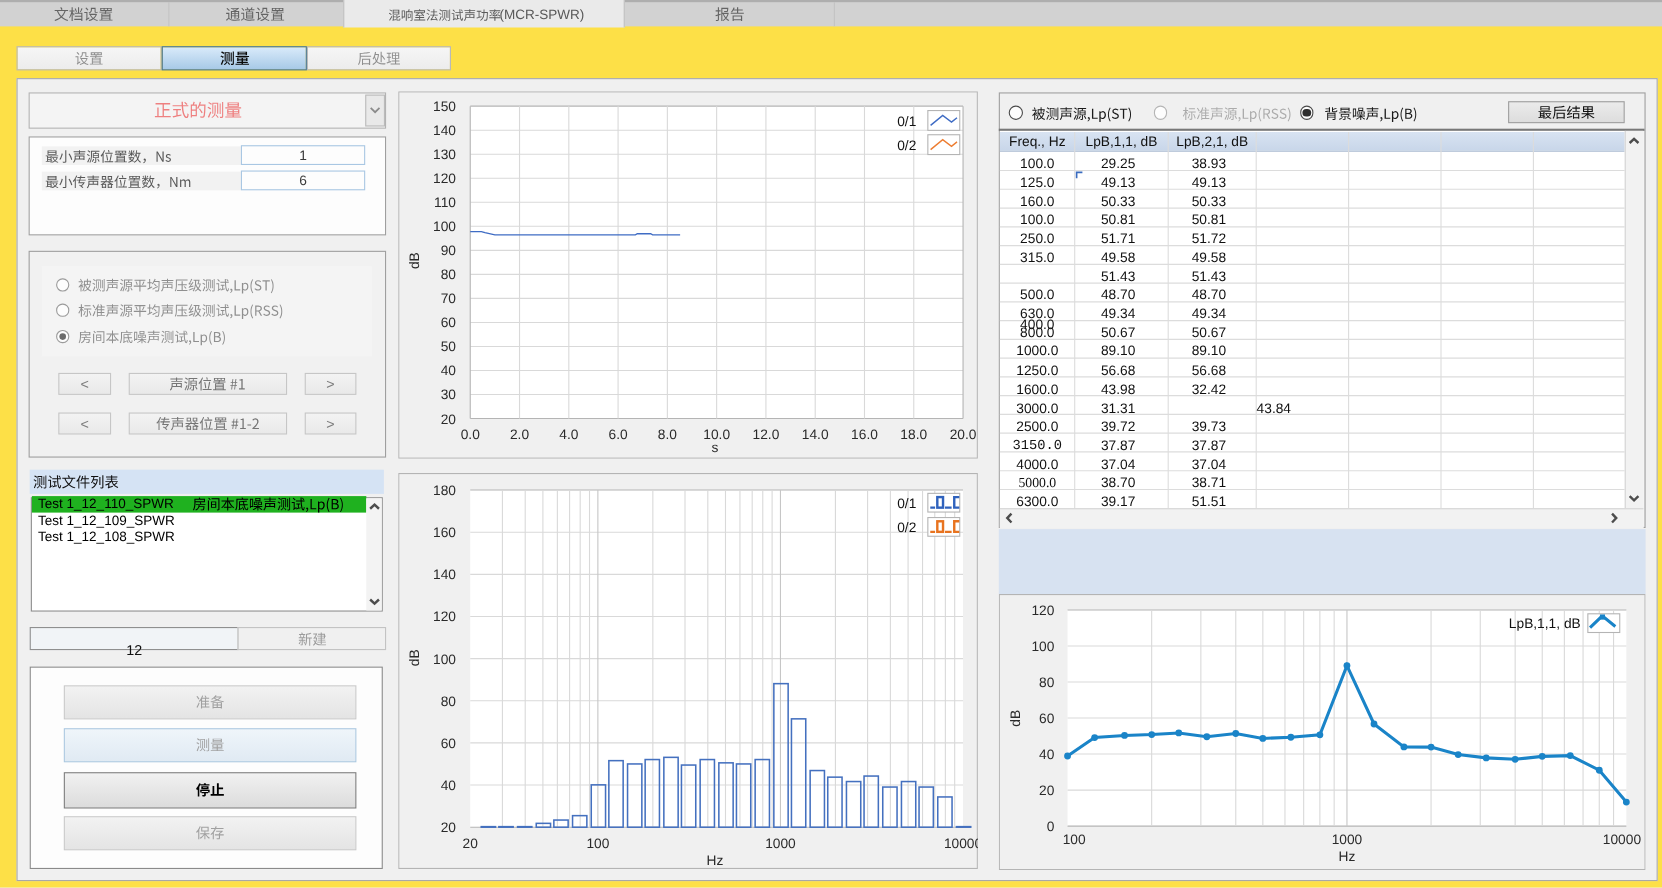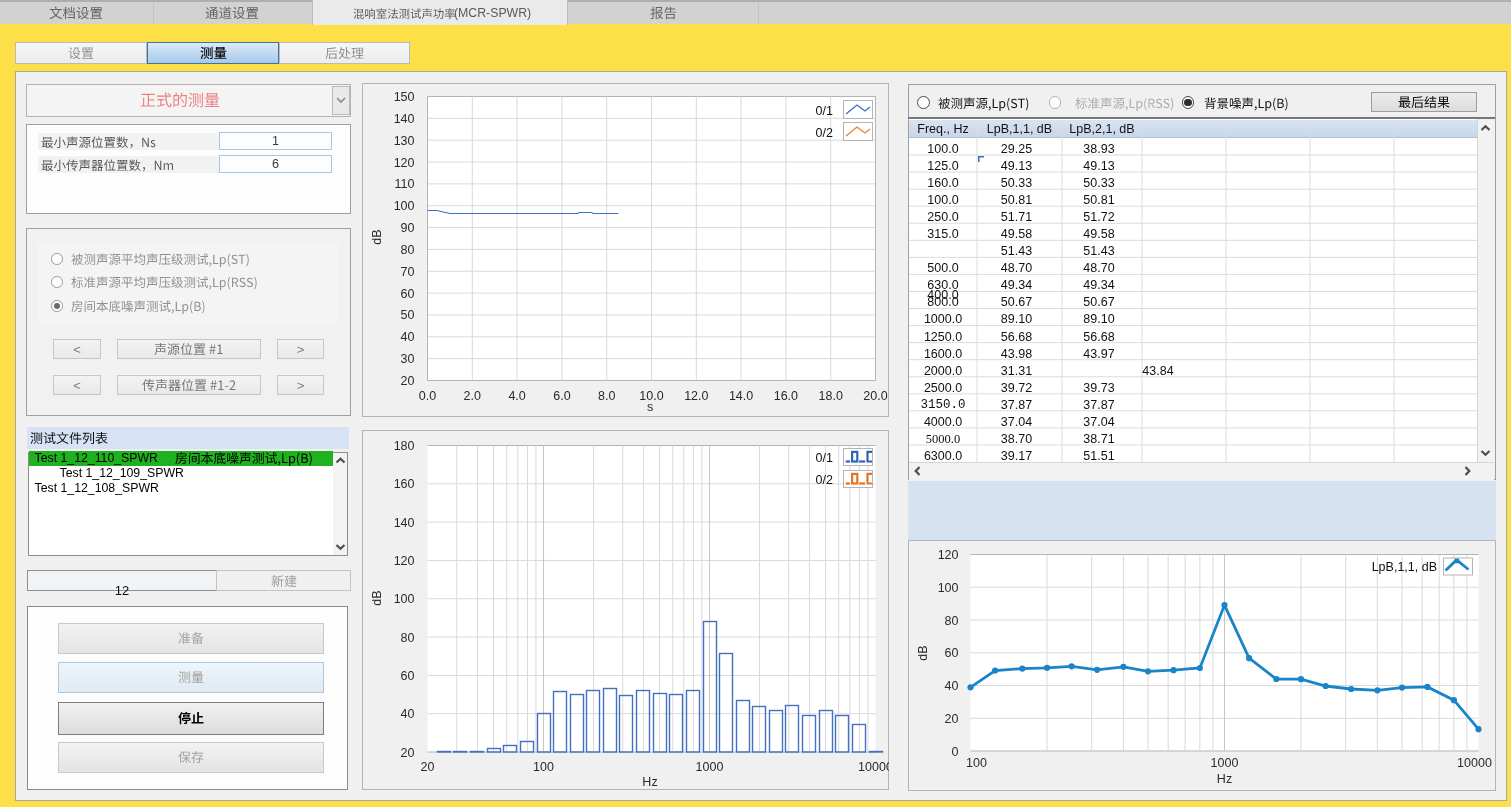--- a/index.html
+++ b/index.html
@@ -91,21 +91,21 @@
 <div class="b" style="left:27px;top:427px;width:322px;height:22px;background:#d5e3f4;"></div>
 <svg style="position:absolute;left:30.0px;top:443.0px;overflow:visible" width="1" height="1">
       <path d="M6.3 -1.2 6.9 -1.6Q7.3 -1.3 7.6 -0.9Q8 -0.5 8.3 -0.1Q8.6 0.2 8.7 0.5L8.1 0.9Q7.9 0.7 7.6 0.3Q7.3 -0.1 7 -0.5Q6.7 -0.9 6.3 -1.2ZM4.1 -10.2H8.4V-2H7.6V-9.4H4.8V-2H4.1ZM11.3 -10.8H12.1V-0.1Q12.1 0.3 12 0.5Q11.9 0.7 11.6 0.8Q11.4 0.9 10.9 1Q10.5 1 9.8 1Q9.8 0.8 9.7 0.6Q9.6 0.4 9.5 0.2Q10 0.2 10.5 0.2Q10.9 0.2 11 0.2Q11.3 0.2 11.3 -0.1ZM9.5 -9.8H10.3V-2H9.5ZM5.8 -8.5H6.6V-3.9Q6.6 -3.2 6.5 -2.5Q6.4 -1.9 6.1 -1.2Q5.8 -0.6 5.3 0Q4.7 0.6 3.8 1Q3.8 0.9 3.7 0.8Q3.6 0.7 3.5 0.6Q3.4 0.5 3.4 0.4Q4.2 0 4.7 -0.5Q5.1 -1 5.4 -1.6Q5.6 -2.1 5.7 -2.7Q5.8 -3.3 5.8 -3.9ZM1.1 -10.1 1.6 -10.8Q2 -10.6 2.4 -10.4Q2.8 -10.1 3.2 -9.9Q3.5 -9.6 3.8 -9.4L3.2 -8.6Q2.9 -8.9 2.6 -9.1Q2.2 -9.4 1.8 -9.6Q1.4 -9.9 1.1 -10.1ZM0.5 -6.6 1.1 -7.3Q1.4 -7.1 1.8 -6.9Q2.2 -6.6 2.6 -6.4Q3 -6.2 3.2 -6L2.6 -5.2Q2.4 -5.4 2 -5.6Q1.7 -5.9 1.3 -6.1Q0.9 -6.4 0.5 -6.6ZM0.8 0.4Q1 -0.2 1.3 -0.8Q1.6 -1.5 1.9 -2.3Q2.3 -3.1 2.5 -3.8L3.3 -3.3Q3.1 -2.6 2.8 -1.9Q2.5 -1.1 2.2 -0.4Q1.9 0.3 1.6 0.9Z M14.6 -10.1 15.2 -10.7Q15.5 -10.4 15.9 -10.1Q16.3 -9.7 16.6 -9.4Q16.9 -9.1 17.1 -8.8L16.4 -8.1Q16.2 -8.4 15.9 -8.7Q15.6 -9.1 15.3 -9.4Q14.9 -9.8 14.6 -10.1ZM15.3 0.7 15.2 -0.2 15.5 -0.6 17.8 -2.1Q17.9 -1.9 17.9 -1.7Q18 -1.4 18.1 -1.3Q17.3 -0.7 16.7 -0.4Q16.2 0 16 0.2Q15.7 0.4 15.5 0.5Q15.4 0.6 15.3 0.7ZM13.7 -6.8H16V-5.9H13.7ZM17.5 -8.2H25.5V-7.3H17.5ZM17.9 -5.4H21.4V-4.5H17.9ZM19.3 -4.9H20.2V-0.9L19.3 -0.8ZM17.7 -0.8Q18.4 -1 19.5 -1.3Q20.6 -1.6 21.7 -1.9L21.8 -1Q20.8 -0.7 19.8 -0.4Q18.8 -0.1 18 0.1ZM23.1 -10.3 23.8 -10.8Q24.2 -10.3 24.6 -9.8Q25 -9.3 25.2 -8.9L24.5 -8.5Q24.3 -8.9 23.9 -9.4Q23.5 -9.9 23.1 -10.3ZM21.7 -10.9H22.7Q22.7 -9.1 22.8 -7.6Q22.9 -6 23 -4.7Q23.1 -3.4 23.3 -2.4Q23.5 -1.4 23.8 -0.8Q24 -0.3 24.3 -0.3Q24.5 -0.3 24.6 -0.8Q24.7 -1.3 24.8 -2.3Q24.9 -2.2 25 -2.1Q25.2 -2 25.3 -1.9Q25.5 -1.8 25.6 -1.7Q25.5 -0.9 25.3 -0.4Q25.2 0.2 25 0.5Q24.9 0.8 24.7 0.9Q24.5 1 24.3 1Q23.7 1 23.3 0.4Q22.9 -0.2 22.6 -1.2Q22.3 -2.3 22.1 -3.8Q21.9 -5.2 21.9 -7Q21.8 -8.8 21.7 -10.9ZM15.3 0.7Q15.3 0.6 15.2 0.4Q15.1 0.3 15 0.1Q14.9 -0.1 14.8 -0.1Q15 -0.3 15.2 -0.5Q15.5 -0.8 15.5 -1.2V-6.8H16.4V-0.4Q16.4 -0.4 16.3 -0.3Q16.2 -0.2 16 -0.1Q15.8 0 15.7 0.2Q15.5 0.3 15.4 0.4Q15.3 0.6 15.3 0.7Z M35.4 -8.2 36.4 -7.9Q35.6 -5.5 34.3 -3.8Q33 -2.1 31.2 -0.9Q29.4 0.2 27.1 1Q27 0.9 26.9 0.7Q26.8 0.5 26.7 0.4Q26.6 0.2 26.5 0.1Q28.8 -0.6 30.5 -1.7Q32.3 -2.8 33.5 -4.4Q34.7 -6 35.4 -8.2ZM29.5 -8.1Q30.3 -6.1 31.5 -4.5Q32.8 -2.8 34.5 -1.7Q36.3 -0.5 38.6 0.1Q38.5 0.2 38.3 0.3Q38.2 0.5 38.1 0.6Q38 0.8 37.9 0.9Q35.6 0.3 33.8 -0.9Q32 -2.1 30.7 -3.9Q29.4 -5.7 28.6 -7.8ZM26.6 -8.6H38.4V-7.7H26.6ZM31.5 -10.7 32.5 -11Q32.8 -10.5 33.1 -10Q33.4 -9.4 33.5 -9L32.5 -8.7Q32.3 -9.1 32.1 -9.6Q31.8 -10.2 31.5 -10.7Z M46.9 -10.8H47.8V1H46.9ZM44.6 -10.3 45.6 -10.1Q45.4 -9.2 45.1 -8.3Q44.9 -7.4 44.5 -6.7Q44.2 -5.9 43.8 -5.3Q43.8 -5.4 43.6 -5.5Q43.5 -5.6 43.3 -5.7Q43.1 -5.8 43 -5.8Q43.4 -6.3 43.7 -7.1Q44 -7.8 44.2 -8.6Q44.5 -9.4 44.6 -10.3ZM44.7 -8.3H50.8V-7.3H44.5ZM43.1 -4.4H51.4V-3.5H43.1ZM42.5 -10.9 43.4 -10.6Q43 -9.5 42.5 -8.4Q41.9 -7.3 41.3 -6.4Q40.7 -5.5 40 -4.7Q39.9 -4.8 39.8 -5Q39.7 -5.2 39.6 -5.4Q39.5 -5.6 39.4 -5.7Q40 -6.3 40.6 -7.1Q41.2 -8 41.6 -8.9Q42.1 -9.9 42.5 -10.9ZM41.2 -7.5 42.1 -8.4 42.1 -8.4V1H41.2Z M52.8 -10.2H59.4V-9.3H52.8ZM55 -9.8 56 -9.7Q55.7 -8.5 55.3 -7.4Q55 -6.2 54.5 -5.3Q54 -4.3 53.4 -3.6Q53.4 -3.7 53.2 -3.8Q53.1 -3.9 52.9 -4Q52.8 -4.2 52.7 -4.2Q53.3 -4.9 53.7 -5.8Q54.1 -6.7 54.5 -7.7Q54.8 -8.7 55 -9.8ZM55 -7.3H58.3V-6.4H54.7ZM58.1 -7.3H58.3L58.4 -7.4L59 -7.2Q58.7 -4.9 58 -3.3Q57.2 -1.7 56.1 -0.6Q55 0.5 53.6 1.1Q53.5 1 53.4 0.8Q53.4 0.7 53.2 0.5Q53.1 0.4 53 0.3Q54.3 -0.2 55.3 -1.2Q56.4 -2.2 57.1 -3.7Q57.8 -5.2 58.1 -7.1ZM54.4 -3.9 54.9 -4.6Q55.3 -4.4 55.7 -4.1Q56.1 -3.8 56.5 -3.5Q56.9 -3.2 57.1 -3L56.5 -2.2Q56.3 -2.4 55.9 -2.7Q55.6 -3 55.1 -3.3Q54.7 -3.7 54.4 -3.9ZM60.3 -9.4H61.3V-2.1H60.3ZM63 -10.9H64V-0.2Q64 0.2 63.9 0.5Q63.8 0.7 63.5 0.8Q63.2 0.9 62.7 1Q62.2 1 61.5 1Q61.4 0.8 61.3 0.5Q61.2 0.2 61.1 0Q61.7 0.1 62.1 0.1Q62.6 0.1 62.7 0.1Q62.9 0.1 63 -0Q63 -0.1 63 -0.2Z M66.4 -9.8H76.7V-8.9H66.4ZM67 -7.8H76.2V-7H67ZM65.8 -5.8H77.1V-5H65.8ZM71 -10.9H72V-5.2H71ZM70.8 -5.6 71.6 -5.2Q71.1 -4.7 70.5 -4.1Q69.8 -3.6 69.1 -3.1Q68.4 -2.6 67.6 -2.2Q66.8 -1.9 66.1 -1.6Q66.1 -1.7 65.9 -1.9Q65.8 -2 65.7 -2.1Q65.6 -2.3 65.5 -2.4Q66.2 -2.6 66.9 -3Q67.7 -3.3 68.4 -3.7Q69.1 -4.2 69.7 -4.6Q70.3 -5.1 70.8 -5.6ZM72.2 -5.4Q72.6 -4.2 73.4 -3.1Q74.2 -2.1 75.2 -1.4Q76.2 -0.6 77.6 -0.2Q77.5 -0.1 77.3 0Q77.2 0.2 77.1 0.3Q77 0.5 76.9 0.6Q75.5 0.1 74.5 -0.7Q73.4 -1.5 72.6 -2.6Q71.8 -3.8 71.3 -5.2ZM76 -4.5 76.8 -3.9Q76.2 -3.4 75.4 -2.8Q74.6 -2.3 73.9 -1.9L73.3 -2.4Q73.7 -2.7 74.2 -3Q74.7 -3.4 75.2 -3.8Q75.7 -4.2 76 -4.5ZM68.3 1 68.2 0.2 68.7 -0.2 72.5 -1.4Q72.5 -1.1 72.6 -0.9Q72.6 -0.7 72.7 -0.5Q71.3 -0.1 70.5 0.2Q69.7 0.5 69.2 0.6Q68.8 0.8 68.6 0.9Q68.4 0.9 68.3 1ZM68.3 1Q68.2 0.9 68.2 0.7Q68.1 0.6 68 0.4Q67.9 0.2 67.8 0.1Q68 0.1 68.2 -0.1Q68.4 -0.3 68.4 -0.7V-3.5H69.4V0.1Q69.4 0.1 69.3 0.2Q69.1 0.2 69 0.3Q68.8 0.4 68.7 0.6Q68.5 0.7 68.4 0.8Q68.3 0.9 68.3 1Z" fill="#111111"></path>
     </svg>
 <div class="b" style="left:28px;top:452px;width:320px;height:104px;background:#ffffff;border:1px solid #8c8c8c;"></div>
 <div class="b" style="left:29px;top:451px;width:304px;height:14.5px;background:#1fb11f;"></div>
 <div style="position:absolute;left:34.5px;top:452.3px;white-space:nowrap;line-height:1;font-family:'Liberation Sans',sans-serif;font-size:12.3px;color:#000000;">Test 1_12_110_SPWR</div>
 <svg style="position:absolute;left:174.5px;top:463.0px;overflow:visible" width="1" height="1">
       <path d="M3.1 -4.7H11.8V-4H3.1ZM5.9 -2.8H10.3V-2H5.9ZM10 -2.8H11Q11 -2.8 11 -2.7Q10.9 -2.5 10.9 -2.4Q10.8 -1.5 10.8 -0.9Q10.7 -0.3 10.5 0.1Q10.4 0.4 10.2 0.6Q10.1 0.7 9.9 0.8Q9.7 0.9 9.4 0.9Q9.1 0.9 8.6 0.9Q8.1 0.9 7.6 0.9Q7.6 0.7 7.5 0.4Q7.4 0.2 7.3 0.1Q7.8 0.1 8.3 0.1Q8.8 0.1 9 0.1Q9.2 0.1 9.3 0.1Q9.4 0.1 9.5 0Q9.6 -0.1 9.7 -0.4Q9.8 -0.7 9.8 -1.2Q9.9 -1.8 10 -2.7ZM5.6 -4.3H6.5Q6.5 -3.3 6.3 -2.5Q6.1 -1.7 5.7 -1.1Q5.3 -0.4 4.7 0.1Q4.1 0.6 3.1 1Q3 0.8 2.8 0.6Q2.7 0.4 2.5 0.3Q3.4 -0 4 -0.5Q4.6 -0.9 4.9 -1.5Q5.2 -2.1 5.4 -2.8Q5.5 -3.5 5.6 -4.3ZM6.5 -6.1 7.3 -6.4Q7.5 -6.1 7.7 -5.7Q8 -5.3 8.1 -5L7.2 -4.7Q7.1 -5 6.9 -5.4Q6.7 -5.8 6.5 -6.1ZM2.2 -9.5H11.3V-6.5H2.2V-7.3H10.4V-8.7H2.2ZM1.7 -9.5H2.7V-6.4Q2.7 -5.6 2.7 -4.7Q2.6 -3.7 2.5 -2.7Q2.3 -1.7 2 -0.8Q1.7 0.2 1.3 1Q1.2 0.9 1 0.8Q0.9 0.7 0.7 0.7Q0.5 0.6 0.4 0.5Q0.9 -0.2 1.1 -1.1Q1.4 -2 1.5 -3Q1.7 -3.9 1.7 -4.8Q1.7 -5.7 1.7 -6.4ZM5.7 -10.5 6.6 -10.8Q6.8 -10.4 7 -9.9Q7.2 -9.5 7.3 -9.2L6.3 -8.9Q6.2 -9.2 6 -9.7Q5.8 -10.1 5.7 -10.5Z M14 -7.9H15V1H14ZM14.2 -10.1 14.9 -10.6Q15.2 -10.3 15.5 -10Q15.8 -9.7 16.1 -9.3Q16.4 -9 16.5 -8.8L15.7 -8.2Q15.6 -8.5 15.3 -8.8Q15.1 -9.2 14.8 -9.5Q14.5 -9.8 14.2 -10.1ZM17.3 -10H24V-9.1H17.3ZM23.5 -10H24.5V-0.1Q24.5 0.3 24.4 0.5Q24.3 0.7 24 0.8Q23.8 0.9 23.4 0.9Q23 1 22.4 1Q22.3 0.8 22.2 0.5Q22.2 0.3 22.1 0.1Q22.5 0.1 22.8 0.1Q23.2 0.1 23.3 0.1Q23.4 0.1 23.5 0Q23.5 -0 23.5 -0.1ZM17.7 -3.8V-2H20.7V-3.8ZM17.7 -6.3V-4.6H20.7V-6.3ZM16.8 -7.1H21.6V-1.3H16.8Z M26.4 -8.1H37.6V-7.1H26.4ZM28.5 -2.3H35.5V-1.4H28.5ZM31.5 -10.7H32.5V1H31.5ZM30.6 -7.7 31.4 -7.5Q31 -6.1 30.2 -4.9Q29.5 -3.7 28.6 -2.7Q27.8 -1.7 26.8 -1Q26.7 -1.1 26.6 -1.3Q26.5 -1.4 26.3 -1.6Q26.2 -1.7 26.1 -1.8Q27 -2.4 27.9 -3.3Q28.7 -4.2 29.4 -5.4Q30.1 -6.5 30.6 -7.7ZM33.4 -7.7Q33.8 -6.5 34.5 -5.4Q35.2 -4.2 36.1 -3.3Q37 -2.4 38 -1.9Q37.8 -1.8 37.7 -1.6Q37.5 -1.5 37.4 -1.3Q37.3 -1.2 37.2 -1Q36.2 -1.7 35.3 -2.7Q34.4 -3.7 33.7 -4.9Q33 -6.1 32.5 -7.4Z M42.7 -4.5H50.2V-3.6H42.7ZM48.9 -8 49.7 -7.2Q48.7 -7 47.5 -6.9Q46.3 -6.7 45 -6.6Q43.7 -6.5 42.5 -6.5Q42.5 -6.7 42.4 -6.9Q42.3 -7.1 42.3 -7.3Q43.1 -7.3 44.1 -7.4Q45 -7.4 45.9 -7.5Q46.8 -7.6 47.6 -7.7Q48.3 -7.8 48.9 -8ZM46 -7.2H46.9Q46.9 -5.7 47.2 -4.4Q47.4 -3.1 47.8 -2.1Q48.1 -1.1 48.6 -0.6Q49 -0 49.4 -0Q49.7 -0 49.8 -0.5Q49.9 -0.9 49.9 -1.9Q50 -1.7 50.3 -1.6Q50.5 -1.5 50.7 -1.4Q50.6 -0.5 50.5 -0Q50.3 0.5 50 0.7Q49.8 0.9 49.4 0.9Q48.8 0.9 48.3 0.5Q47.8 0.1 47.4 -0.7Q47 -1.5 46.7 -2.5Q46.4 -3.5 46.2 -4.7Q46 -5.9 46 -7.2ZM40.4 -9.5H50.6V-8.6H40.4ZM39.9 -9.5H40.9V-5.8Q40.9 -5 40.8 -4.1Q40.8 -3.3 40.7 -2.3Q40.5 -1.4 40.3 -0.5Q40 0.3 39.6 1.1Q39.5 1 39.4 0.9Q39.2 0.8 39.1 0.7Q38.9 0.6 38.8 0.5Q39.2 -0.2 39.4 -1Q39.7 -1.8 39.8 -2.6Q39.9 -3.4 39.9 -4.3Q39.9 -5.1 39.9 -5.8ZM45 -2 45.7 -2.3Q45.9 -1.9 46.2 -1.4Q46.5 -0.8 46.7 -0.4Q46.9 0.1 47 0.4L46.2 0.8Q46.1 0.4 45.9 -0.1Q45.7 -0.5 45.5 -1.1Q45.2 -1.6 45 -2ZM44.5 -10.5 45.4 -10.8Q45.7 -10.4 45.9 -10Q46.1 -9.5 46.2 -9.2L45.3 -8.9Q45.2 -9.2 45 -9.7Q44.8 -10.1 44.5 -10.5ZM42.1 0.9 42 0.1 42.4 -0.3 45.1 -1.1Q45.1 -0.9 45.1 -0.7Q45.1 -0.4 45.1 -0.3Q44.2 0 43.6 0.2Q43.1 0.4 42.8 0.5Q42.4 0.7 42.3 0.7Q42.2 0.8 42.1 0.9ZM42.1 0.9Q42 0.8 42 0.6Q41.9 0.5 41.9 0.3Q41.8 0.2 41.7 0.1Q41.9 0 42.1 -0.1Q42.3 -0.3 42.3 -0.6V-7.3L43.2 -7V0.1Q43.2 0.1 43.1 0.2Q42.9 0.2 42.8 0.3Q42.6 0.4 42.5 0.5Q42.3 0.6 42.2 0.7Q42.1 0.8 42.1 0.9Z M52.6 -9.6H55.1V-2.1H52.6V-3H54.3V-8.7H52.6ZM52.2 -9.6H53V-1.1H52.2ZM57.9 -9.5V-8.2H60.9V-9.5ZM57.1 -10.2H61.8V-7.4H57.1ZM56.6 -6.1V-4.7H58.3V-6.1ZM55.8 -6.8H59V-4H55.8ZM60.5 -6.1V-4.7H62.3V-6.1ZM59.8 -6.8H63.1V-4H59.8ZM55.6 -3H63.4V-2.2H55.6ZM59 -4H59.9V1H59ZM58.7 -2.6 59.5 -2.4Q59.1 -1.7 58.4 -1.1Q57.7 -0.5 56.9 -0Q56.1 0.4 55.3 0.7Q55.2 0.6 55.1 0.3Q54.9 0.1 54.7 -0Q55.5 -0.2 56.3 -0.7Q57 -1.1 57.7 -1.6Q58.3 -2.1 58.7 -2.6ZM60.1 -2.5Q60.5 -2 61.1 -1.6Q61.6 -1.1 62.3 -0.7Q62.9 -0.3 63.6 -0.1Q63.5 -0 63.4 0.1Q63.2 0.2 63.1 0.4Q63 0.5 63 0.6Q62.3 0.3 61.7 -0.1Q61 -0.6 60.4 -1.1Q59.9 -1.7 59.5 -2.3Z M64.9 -9.7H75.9V-8.8H64.9ZM65.7 -7.6H75.3V-6.8H65.7ZM66.5 -3H74.5V-2.1H66.5ZM66.5 -5.7H75.1V-1.5H74.1V-4.9H66.5ZM66 -5.7H66.9V-4.1Q66.9 -3.5 66.8 -2.8Q66.8 -2.1 66.6 -1.4Q66.4 -0.8 66 -0.1Q65.7 0.5 65.1 1.1Q65 1 64.9 0.9Q64.8 0.7 64.6 0.6Q64.5 0.5 64.4 0.4Q65.1 -0.2 65.4 -1Q65.7 -1.8 65.8 -2.6Q66 -3.4 66 -4.1ZM69.9 -10.8H70.9V-7.1H69.9ZM69.9 -5.5H70.8V-2.5H69.9Z M83 -1.2 83.6 -1.5Q84 -1.2 84.3 -0.9Q84.6 -0.5 84.9 -0.1Q85.2 0.2 85.4 0.5L84.8 0.9Q84.6 0.7 84.3 0.3Q84 -0.1 83.7 -0.5Q83.4 -0.9 83 -1.2ZM80.8 -10H85.1V-2H84.3V-9.3H81.5V-2H80.8ZM87.9 -10.6H88.7V-0.1Q88.7 0.3 88.6 0.5Q88.5 0.7 88.2 0.8Q88 0.9 87.6 1Q87.1 1 86.5 1Q86.4 0.8 86.4 0.6Q86.3 0.3 86.2 0.2Q86.7 0.2 87.1 0.2Q87.5 0.2 87.6 0.2Q87.9 0.2 87.9 -0.1ZM86.1 -9.6H86.9V-1.9H86.1ZM82.5 -8.4H83.3V-3.8Q83.3 -3.2 83.2 -2.5Q83.1 -1.8 82.8 -1.2Q82.5 -0.6 82 0Q81.4 0.6 80.6 1Q80.6 0.9 80.5 0.8Q80.4 0.7 80.3 0.6Q80.2 0.5 80.1 0.4Q80.9 0 81.4 -0.5Q81.9 -1 82.1 -1.5Q82.4 -2.1 82.4 -2.7Q82.5 -3.3 82.5 -3.8ZM77.8 -9.9 78.4 -10.6Q78.8 -10.4 79.2 -10.2Q79.6 -10 79.9 -9.7Q80.3 -9.5 80.5 -9.3L79.9 -8.5Q79.7 -8.7 79.3 -9Q79 -9.2 78.6 -9.5Q78.2 -9.7 77.8 -9.9ZM77.3 -6.5 77.8 -7.2Q78.2 -7 78.6 -6.8Q79 -6.5 79.3 -6.3Q79.7 -6.1 80 -5.9L79.4 -5.1Q79.2 -5.3 78.8 -5.6Q78.4 -5.8 78 -6Q77.6 -6.3 77.3 -6.5ZM77.5 0.3Q77.8 -0.2 78.1 -0.8Q78.4 -1.5 78.7 -2.3Q79 -3 79.3 -3.7L80.1 -3.2Q79.8 -2.6 79.5 -1.8Q79.3 -1.1 79 -0.4Q78.7 0.3 78.4 0.9Z M91.1 -9.9 91.8 -10.5Q92.1 -10.2 92.5 -9.9Q92.8 -9.6 93.1 -9.3Q93.5 -8.9 93.7 -8.7L93 -8Q92.8 -8.3 92.5 -8.6Q92.2 -8.9 91.8 -9.3Q91.5 -9.6 91.1 -9.9ZM91.9 0.7 91.7 -0.2 92 -0.6 94.3 -2.1Q94.4 -1.9 94.5 -1.6Q94.5 -1.4 94.6 -1.2Q93.8 -0.7 93.3 -0.3Q92.8 0 92.5 0.2Q92.2 0.4 92.1 0.5Q92 0.6 91.9 0.7ZM90.2 -6.7H92.5V-5.8H90.2ZM94 -8.1H101.9V-7.2H94ZM94.4 -5.3H97.9V-4.4H94.4ZM95.8 -4.8H96.7V-0.9L95.8 -0.8ZM94.2 -0.8Q95 -1 96 -1.3Q97.1 -1.5 98.2 -1.9L98.3 -1Q97.3 -0.7 96.3 -0.4Q95.3 -0.1 94.5 0.1ZM99.5 -10.2 100.2 -10.6Q100.6 -10.2 101 -9.7Q101.4 -9.2 101.6 -8.8L100.9 -8.3Q100.7 -8.7 100.3 -9.2Q99.9 -9.8 99.5 -10.2ZM98.2 -10.7H99.2Q99.2 -9 99.2 -7.5Q99.3 -5.9 99.4 -4.6Q99.6 -3.3 99.8 -2.3Q99.9 -1.4 100.2 -0.8Q100.4 -0.3 100.7 -0.3Q100.9 -0.3 101 -0.8Q101.1 -1.3 101.2 -2.2Q101.3 -2.2 101.4 -2Q101.6 -1.9 101.7 -1.8Q101.9 -1.8 102 -1.7Q101.9 -0.9 101.7 -0.4Q101.6 0.2 101.4 0.4Q101.3 0.7 101.1 0.9Q100.9 1 100.7 1Q100.1 1 99.7 0.4Q99.3 -0.2 99 -1.2Q98.8 -2.3 98.6 -3.7Q98.4 -5.1 98.3 -6.9Q98.2 -8.7 98.2 -10.7ZM91.9 0.7Q91.8 0.6 91.8 0.4Q91.7 0.3 91.6 0.1Q91.5 -0.1 91.4 -0.1Q91.6 -0.3 91.8 -0.5Q92 -0.8 92 -1.2V-6.7H92.9V-0.4Q92.9 -0.4 92.8 -0.3Q92.7 -0.2 92.6 -0.1Q92.4 0 92.2 0.2Q92.1 0.3 92 0.4Q91.9 0.6 91.9 0.7Z M103.4 2.4 103.1 1.7Q103.7 1.5 104 1Q104.4 0.6 104.4 -0L104.2 -1.1L104.8 -0.2Q104.7 -0.1 104.5 -0Q104.4 0 104.2 0Q103.9 0 103.6 -0.2Q103.4 -0.4 103.4 -0.8Q103.4 -1.2 103.6 -1.4Q103.9 -1.6 104.2 -1.6Q104.7 -1.6 105 -1.2Q105.2 -0.9 105.2 -0.2Q105.2 0.7 104.7 1.4Q104.2 2.1 103.4 2.4Z M107.3 0V-9.4H108.4V-1H112.5V0Z M114.1 2.9V-7H115L115.2 -6.1H115.2Q115.7 -6.5 116.2 -6.8Q116.8 -7.1 117.4 -7.1Q118.3 -7.1 118.9 -6.7Q119.5 -6.2 119.9 -5.5Q120.2 -4.7 120.2 -3.6Q120.2 -2.4 119.7 -1.6Q119.3 -0.7 118.6 -0.3Q117.9 0.2 117.1 0.2Q116.7 0.2 116.2 -0Q115.7 -0.3 115.2 -0.6L115.3 0.6V2.9ZM117 -0.8Q117.5 -0.8 118 -1.1Q118.4 -1.5 118.7 -2.1Q119 -2.7 119 -3.6Q119 -4.3 118.8 -4.9Q118.6 -5.5 118.2 -5.8Q117.8 -6.1 117.1 -6.1Q116.7 -6.1 116.2 -5.9Q115.8 -5.7 115.3 -5.2V-1.5Q115.7 -1.1 116.2 -1Q116.6 -0.8 117 -0.8Z M123.9 2.5Q123 1.1 122.5 -0.5Q122 -2.1 122 -4Q122 -5.9 122.5 -7.4Q123 -9 123.9 -10.5L124.6 -10.1Q123.8 -8.8 123.4 -7.2Q123 -5.6 123 -4Q123 -2.3 123.4 -0.8Q123.8 0.8 124.6 2.2Z M126.5 0V-9.4H129.2Q130.2 -9.4 130.9 -9.2Q131.6 -8.9 132.1 -8.4Q132.5 -7.9 132.5 -7.1Q132.5 -6.6 132.3 -6.2Q132.1 -5.8 131.8 -5.5Q131.5 -5.2 131.1 -5.1V-5Q131.9 -4.8 132.5 -4.3Q133 -3.7 133 -2.8Q133 -1.8 132.6 -1.2Q132.1 -0.6 131.3 -0.3Q130.5 0 129.4 0ZM127.6 -5.4H129Q130.3 -5.4 130.8 -5.8Q131.3 -6.2 131.3 -6.9Q131.3 -7.8 130.7 -8.1Q130.2 -8.4 129.1 -8.4H127.6ZM127.6 -0.9H129.3Q130.5 -0.9 131.2 -1.4Q131.8 -1.8 131.8 -2.8Q131.8 -3.7 131.2 -4.1Q130.5 -4.5 129.3 -4.5H127.6Z M134.8 2.5 134.1 2.2Q135 0.8 135.4 -0.8Q135.8 -2.3 135.8 -4Q135.8 -5.6 135.4 -7.2Q135 -8.8 134.1 -10.1L134.8 -10.5Q135.7 -9 136.2 -7.4Q136.7 -5.9 136.7 -4Q136.7 -2.1 136.2 -0.5Q135.7 1.1 134.8 2.5Z" fill="#000000"></path>
     </svg>
-<div style="position:absolute;left:34.5px;top:466.9px;white-space:nowrap;line-height:1;font-family:'Liberation Sans',sans-serif;font-size:12.3px;color:#000000;margin-left:25px;">Test 1_12_109_SPWR</div>
+<div style="position:absolute;left:34.5px;top:466.9px;white-space:nowrap;line-height:1;font-family:'Liberation Sans',sans-serif;font-size:12.3px;color:#000000;">Test 1_12_109_SPWR</div>
 <div style="position:absolute;left:34.5px;top:481.5px;white-space:nowrap;line-height:1;font-family:'Liberation Sans',sans-serif;font-size:12.3px;color:#000000;">Test 1_12_108_SPWR</div>
 <div class="b" style="left:333px;top:453px;width:14px;height:102px;background:#f3f3f3;"></div>
 <svg style="position:absolute;left:333px;top:453px;overflow:visible" width="1" height="1">
       <polyline points="3.5,9.5 7.5,5.7 11.5,9.5" stroke="#4d4d4d" stroke-width="2.2" fill="none"></polyline>
       <polyline points="3.5,92 7.5,95.8 11.5,92" stroke="#4d4d4d" stroke-width="2.2" fill="none"></polyline>
     </svg>
 <div class="b" style="left:27px;top:570px;width:190px;height:21px;background:#f1f4f7;border:1px solid #8f8f8f;"></div>
 <div class="b" style="left:216px;top:570px;width:135px;height:21px;background:#f0f0f0;border:1px solid #c3c3c3;"></div>
 <div style="position:absolute;left:122.0px;top:574.0px;white-space:nowrap;line-height:1;font-family:'Liberation Sans',sans-serif;font-size:13px;color:#111111;transform:translateX(-50%);margin-top:10px;">12</div>
 <svg style="position:absolute;left:270.5px;top:585.5px;overflow:visible" width="1" height="1">
@@ -368,22 +368,22 @@
 <div style="position:absolute;left:1016.5px;top:296.4px;white-space:nowrap;line-height:1;font-family:'Liberation Sans',sans-serif;font-size:12.5px;color:#111111;transform:translateX(-50%);">50.67</div>
 <div style="position:absolute;left:1099.0px;top:296.4px;white-space:nowrap;line-height:1;font-family:'Liberation Sans',sans-serif;font-size:12.5px;color:#111111;transform:translateX(-50%);">50.67</div>
 <div style="position:absolute;left:943.0px;top:313.4px;white-space:nowrap;line-height:1;font-family:'Liberation Sans',sans-serif;font-size:12.5px;color:#111111;transform:translateX(-50%);">1000.0</div>
 <div style="position:absolute;left:1016.5px;top:313.4px;white-space:nowrap;line-height:1;font-family:'Liberation Sans',sans-serif;font-size:12.5px;color:#111111;transform:translateX(-50%);">89.10</div>
 <div style="position:absolute;left:1099.0px;top:313.4px;white-space:nowrap;line-height:1;font-family:'Liberation Sans',sans-serif;font-size:12.5px;color:#111111;transform:translateX(-50%);">89.10</div>
 <div style="position:absolute;left:943.0px;top:330.5px;white-space:nowrap;line-height:1;font-family:'Liberation Sans',sans-serif;font-size:12.5px;color:#111111;transform:translateX(-50%);">1250.0</div>
 <div style="position:absolute;left:1016.5px;top:330.5px;white-space:nowrap;line-height:1;font-family:'Liberation Sans',sans-serif;font-size:12.5px;color:#111111;transform:translateX(-50%);">56.68</div>
 <div style="position:absolute;left:1099.0px;top:330.5px;white-space:nowrap;line-height:1;font-family:'Liberation Sans',sans-serif;font-size:12.5px;color:#111111;transform:translateX(-50%);">56.68</div>
 <div style="position:absolute;left:943.0px;top:347.6px;white-space:nowrap;line-height:1;font-family:'Liberation Sans',sans-serif;font-size:12.5px;color:#111111;transform:translateX(-50%);">1600.0</div>
 <div style="position:absolute;left:1016.5px;top:347.6px;white-space:nowrap;line-height:1;font-family:'Liberation Sans',sans-serif;font-size:12.5px;color:#111111;transform:translateX(-50%);">43.98</div>
-<div style="position:absolute;left:1099.0px;top:347.6px;white-space:nowrap;line-height:1;font-family:'Liberation Sans',sans-serif;font-size:12.5px;color:#111111;transform:translateX(-50%);">43.97</div>
-<div style="position:absolute;left:943.0px;top:364.6px;white-space:nowrap;line-height:1;font-family:'Liberation Sans',sans-serif;font-size:12.5px;color:#111111;transform:translateX(-50%);">2000.0</div>
+<div style="position:absolute;left:1099.0px;top:347.6px;white-space:nowrap;line-height:1;font-family:'Liberation Sans',sans-serif;font-size:12.5px;color:#111111;transform:translateX(-50%);">32.42</div>
+<div style="position:absolute;left:943.0px;top:364.6px;white-space:nowrap;line-height:1;font-family:'Liberation Sans',sans-serif;font-size:12.5px;color:#111111;transform:translateX(-50%);">3000.0</div>
 <div style="position:absolute;left:1016.5px;top:364.6px;white-space:nowrap;line-height:1;font-family:'Liberation Sans',sans-serif;font-size:12.5px;color:#111111;transform:translateX(-50%);">31.31</div>
 <div style="position:absolute;left:1158px;top:364.6px;white-space:nowrap;line-height:1;font-family:'Liberation Sans',sans-serif;font-size:12.5px;color:#111111;transform:translateX(-50%);">43.84</div>
 <div style="position:absolute;left:943.0px;top:381.7px;white-space:nowrap;line-height:1;font-family:'Liberation Sans',sans-serif;font-size:12.5px;color:#111111;transform:translateX(-50%);">2500.0</div>
 <div style="position:absolute;left:1016.5px;top:381.7px;white-space:nowrap;line-height:1;font-family:'Liberation Sans',sans-serif;font-size:12.5px;color:#111111;transform:translateX(-50%);">39.72</div>
 <div style="position:absolute;left:1099.0px;top:381.7px;white-space:nowrap;line-height:1;font-family:'Liberation Sans',sans-serif;font-size:12.5px;color:#111111;transform:translateX(-50%);">39.73</div>
 <div style="position:absolute;left:943.0px;top:398.7px;white-space:nowrap;line-height:1;font-family:Liberation Mono, monospace;font-size:12.5px;color:#111111;transform:translateX(-50%);">3150.0</div>
 <div style="position:absolute;left:1016.5px;top:398.7px;white-space:nowrap;line-height:1;font-family:'Liberation Sans',sans-serif;font-size:12.5px;color:#111111;transform:translateX(-50%);">37.87</div>
 <div style="position:absolute;left:1099.0px;top:398.7px;white-space:nowrap;line-height:1;font-family:'Liberation Sans',sans-serif;font-size:12.5px;color:#111111;transform:translateX(-50%);">37.87</div>
 <div style="position:absolute;left:943.0px;top:415.8px;white-space:nowrap;line-height:1;font-family:'Liberation Sans',sans-serif;font-size:12.5px;color:#111111;transform:translateX(-50%);">4000.0</div>
 <div style="position:absolute;left:1016.5px;top:415.8px;white-space:nowrap;line-height:1;font-family:'Liberation Sans',sans-serif;font-size:12.5px;color:#111111;transform:translateX(-50%);">37.04</div>

